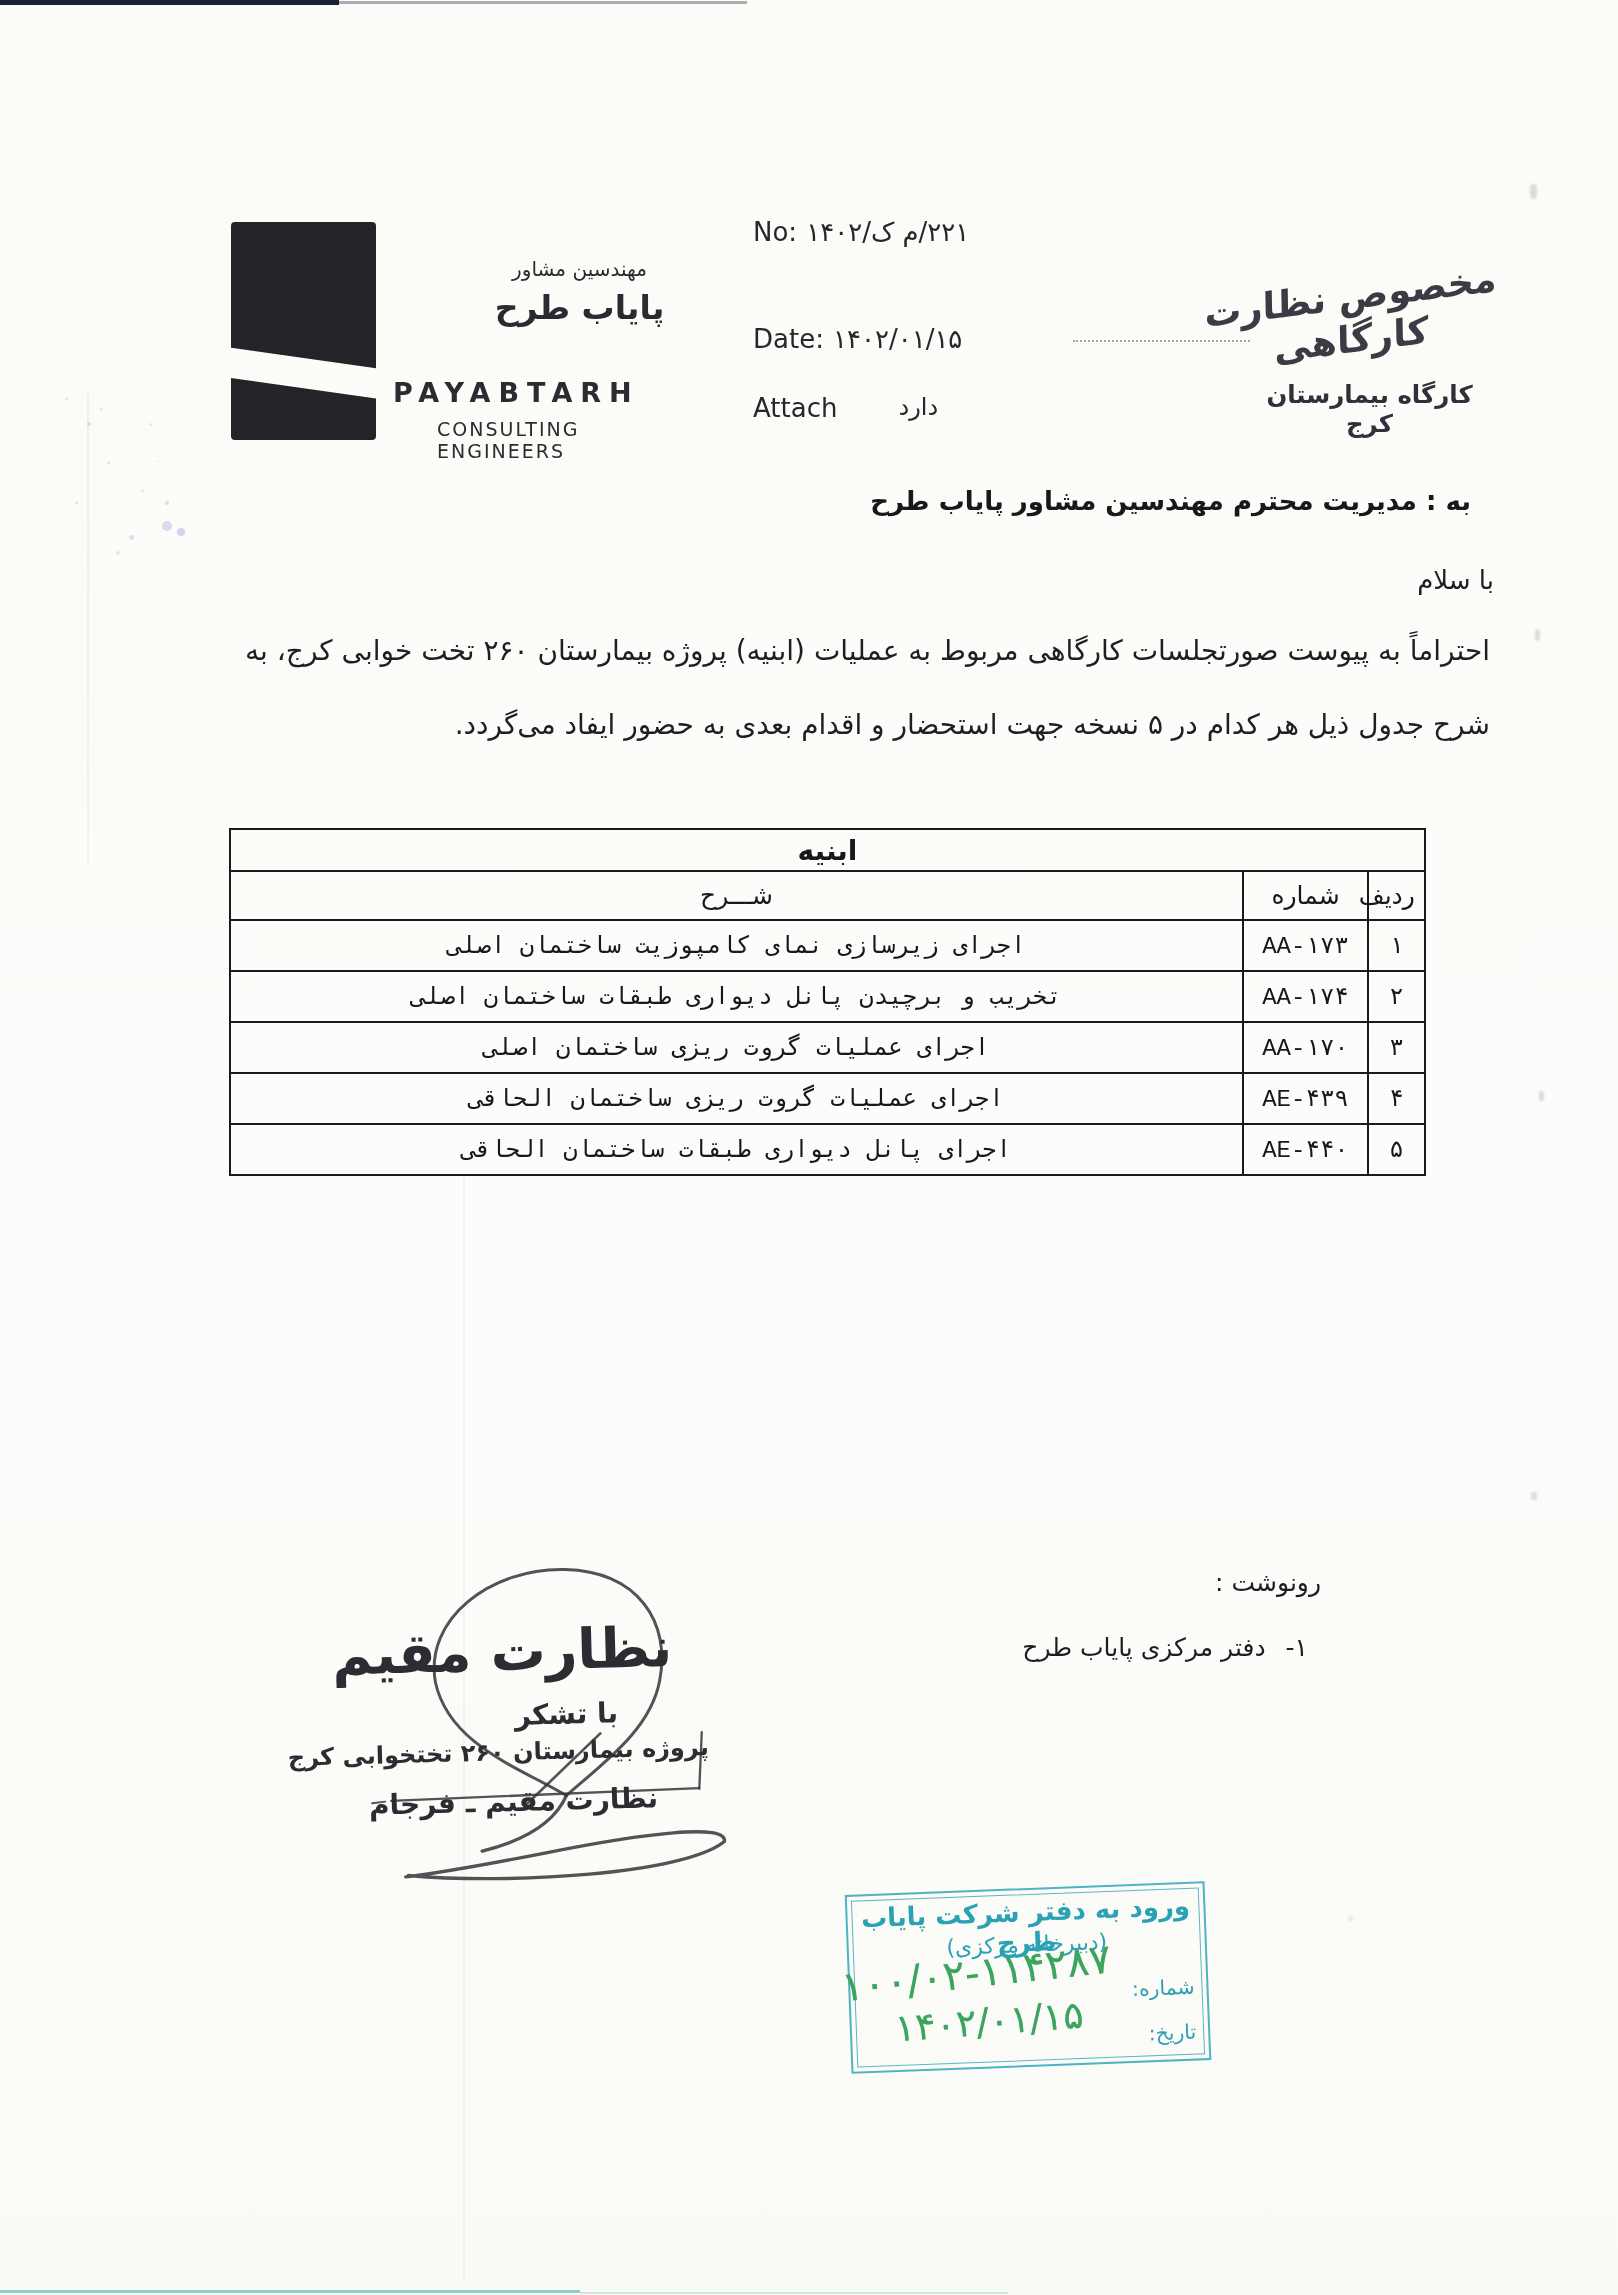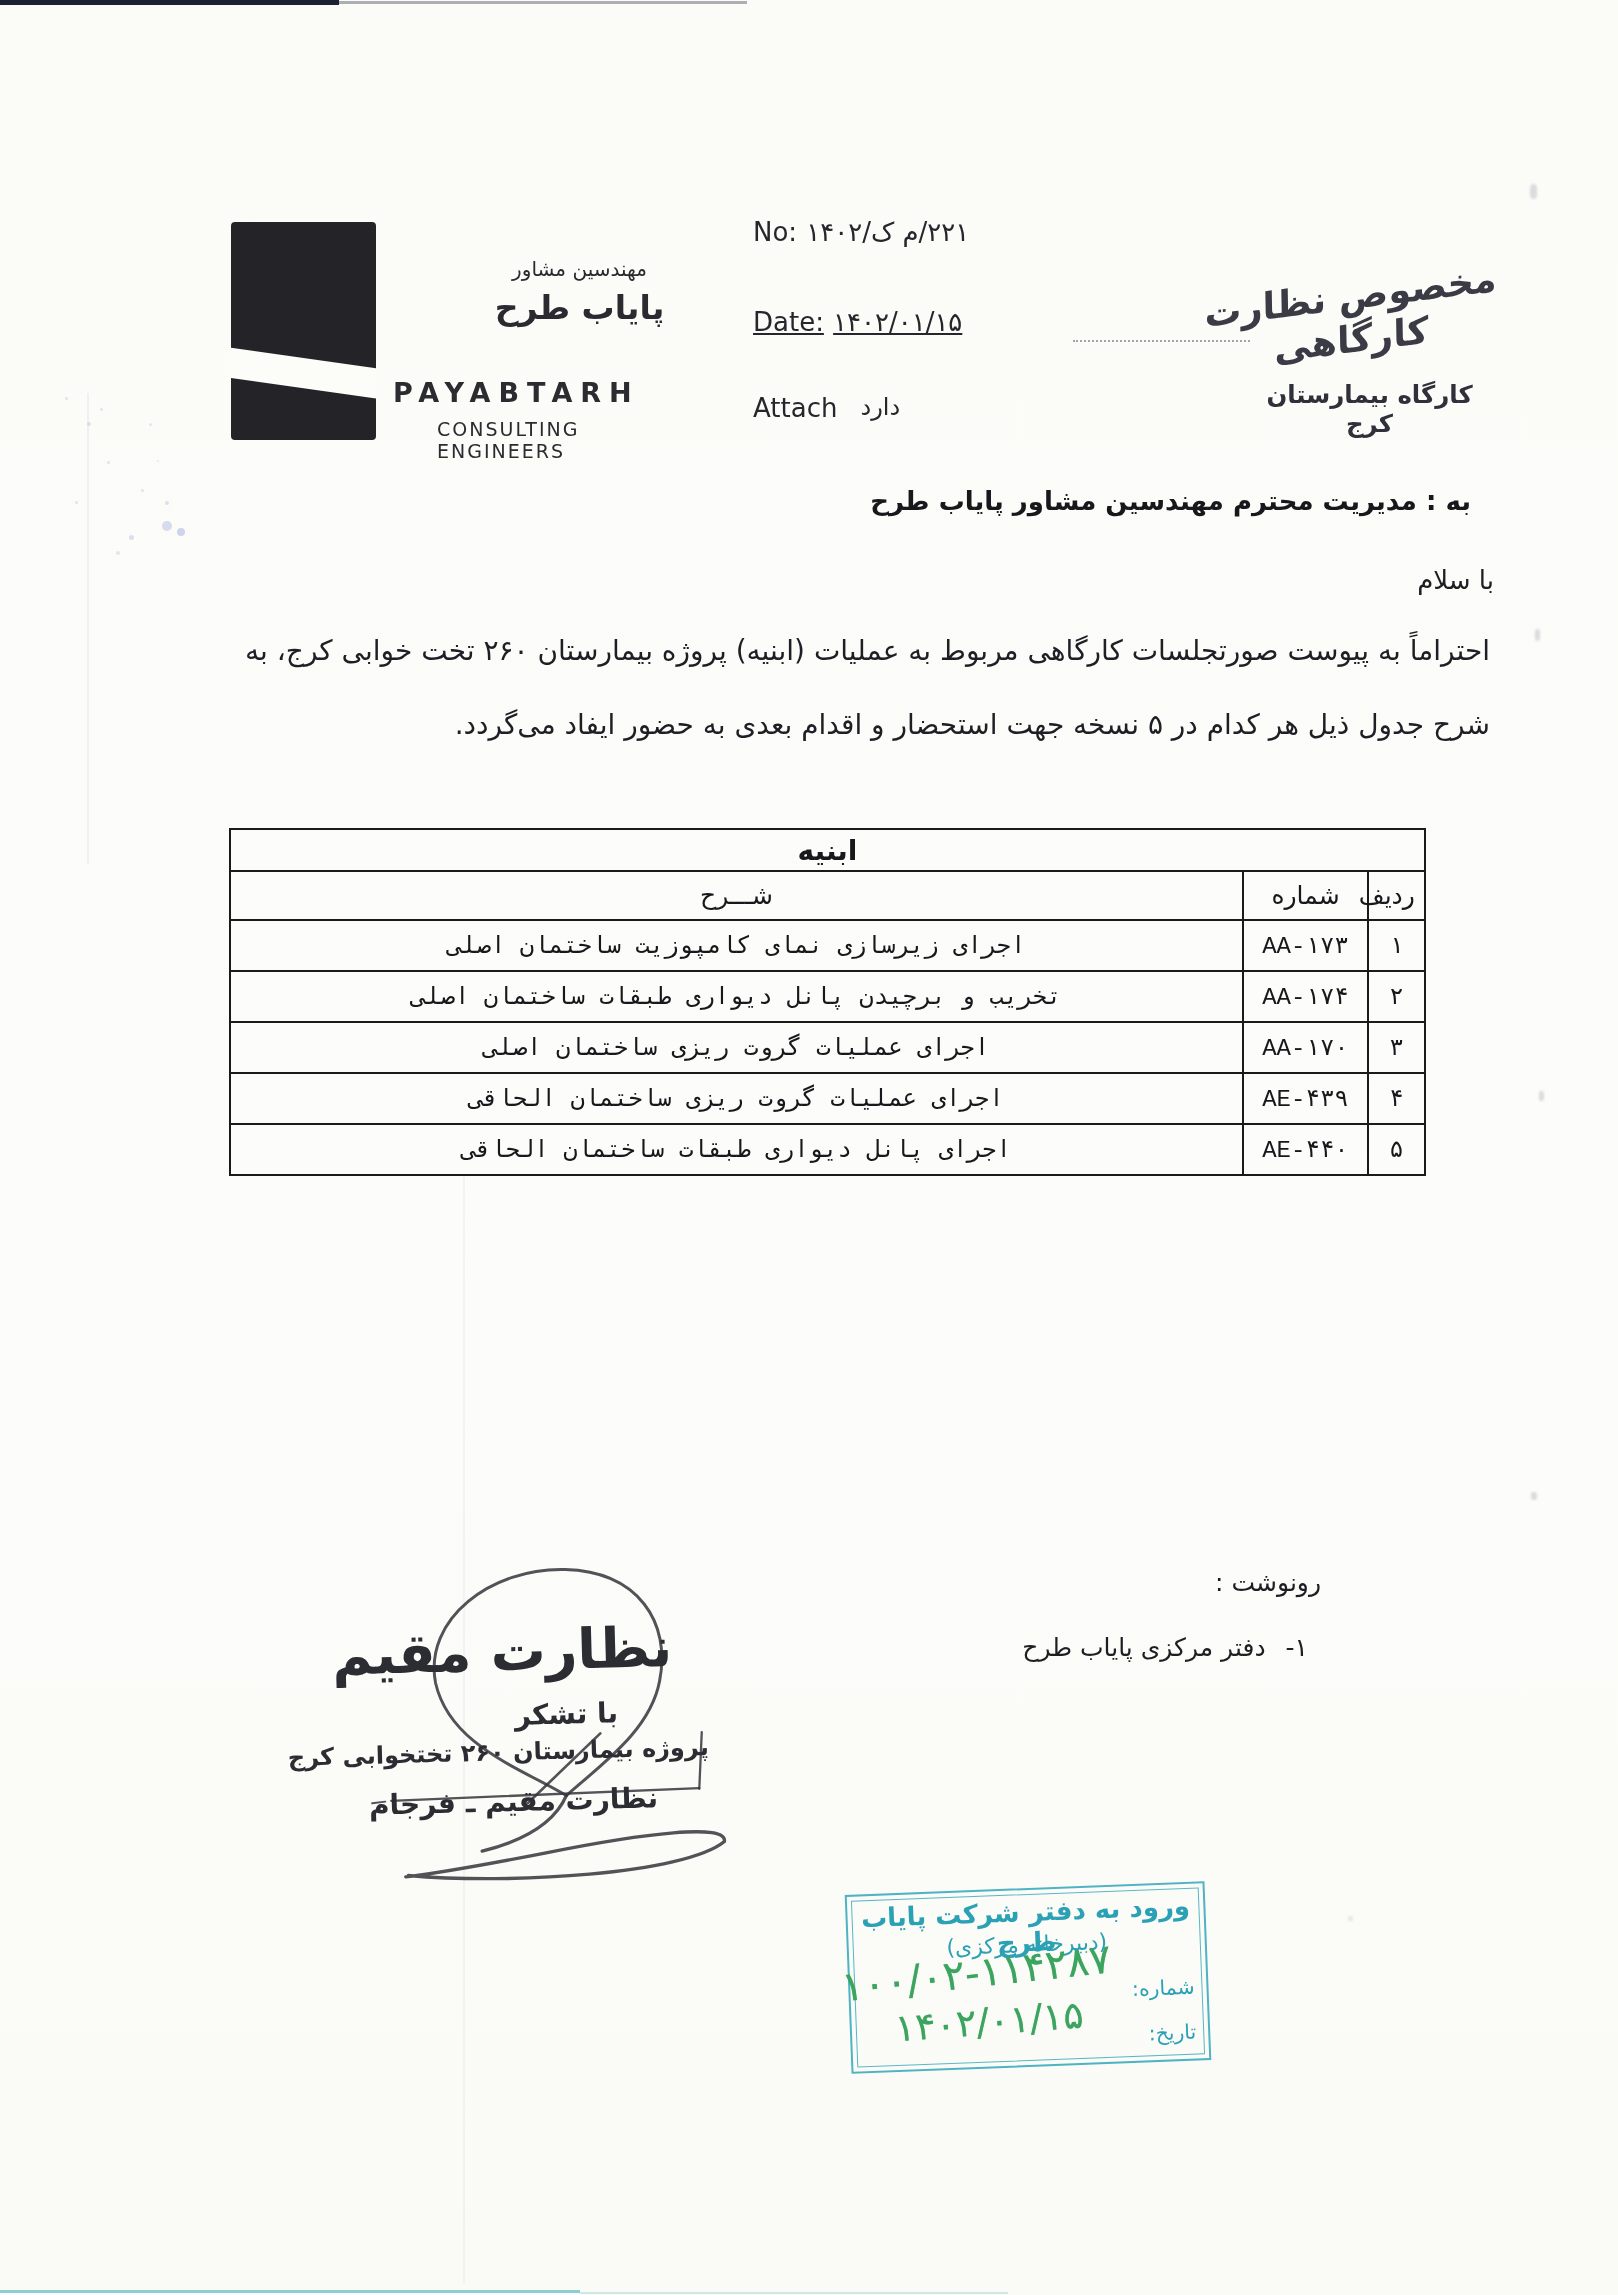--- a/index.html
+++ b/index.html
@@ -102,25 +102,25 @@
     <div class="lh-fa-small">مهندسین مشاور</div>
     <div class="lh-fa-large">پایاب طرح</div>
   </div>
   <div class="abs lh-en1">PAYABTARH</div>
   <div class="abs lh-en2">CONSULTING ENGINEERS</div>
 
   <div class="abs meta-row" style="top:217px;">
     <span>No:</span>
     <span dir="rtl">۲۲۱/م ک/۱۴۰۲</span>
   </div>
-  <div class="abs meta-row" style="top:307px;text-decoration:underline;">
+  <div class="abs meta-row" style="top:324px;">
     <span>Date:</span>
     <span dir="ltr">۱۴۰۲/۰۱/۱۵</span>
   </div>
-  <div class="abs meta-row" style="top:393px;gap:23px;">
+  <div class="abs meta-row" style="top:393px;gap:61px;">
     <span>Attach</span>
     <span dir="rtl" class="meta-attach-val" style="font-size:24px;">دارد</span>
   </div>
 
   <div class="abs dotline"></div>
   <div class="abs form-title">مخصوص نظارت کارگاهی</div>
   <div class="abs form-subtitle">کارگاه بیمارستان کرج</div>
 
   <div class="abs to-line">به : مدیریت محترم مهندسین مشاور پایاب طرح</div>
   <div class="abs salutation">با سلام</div>

